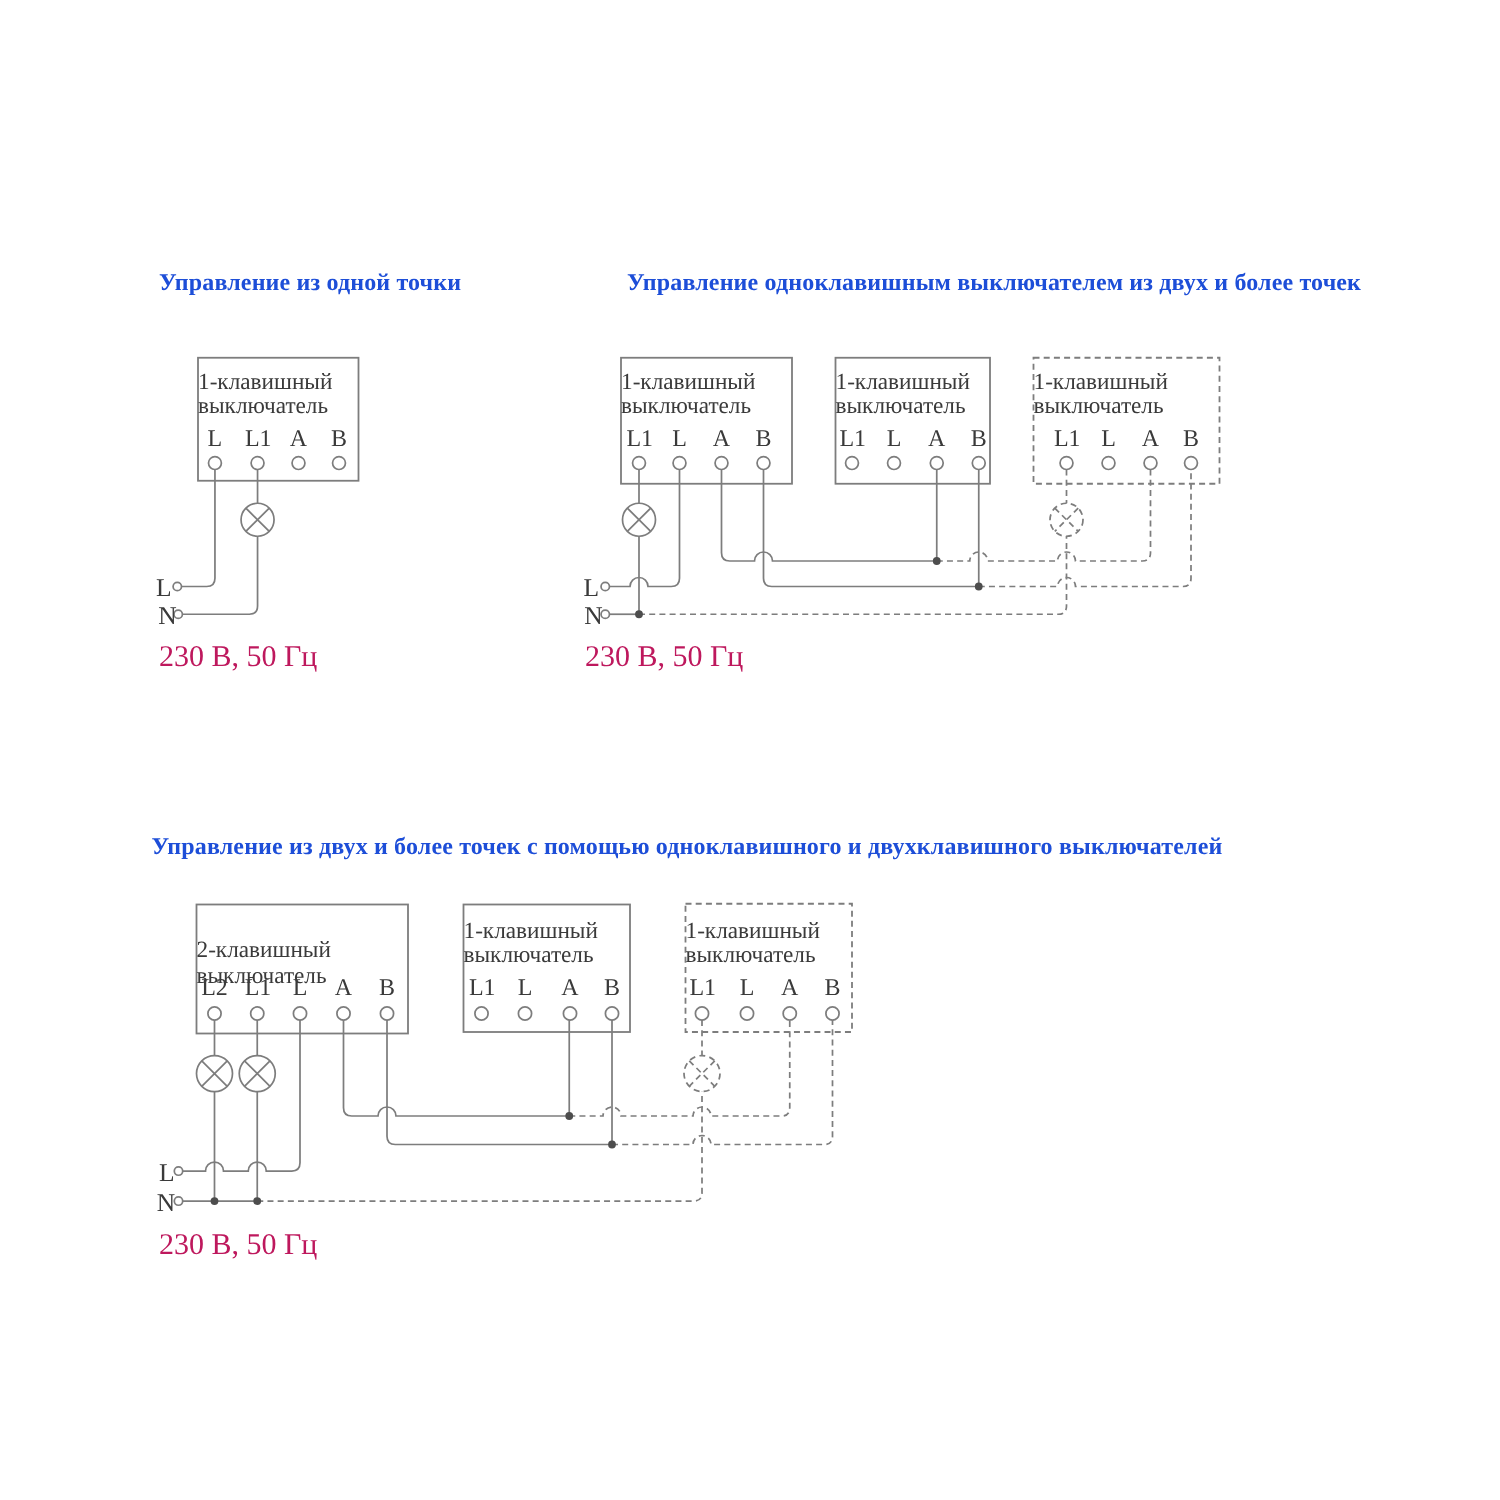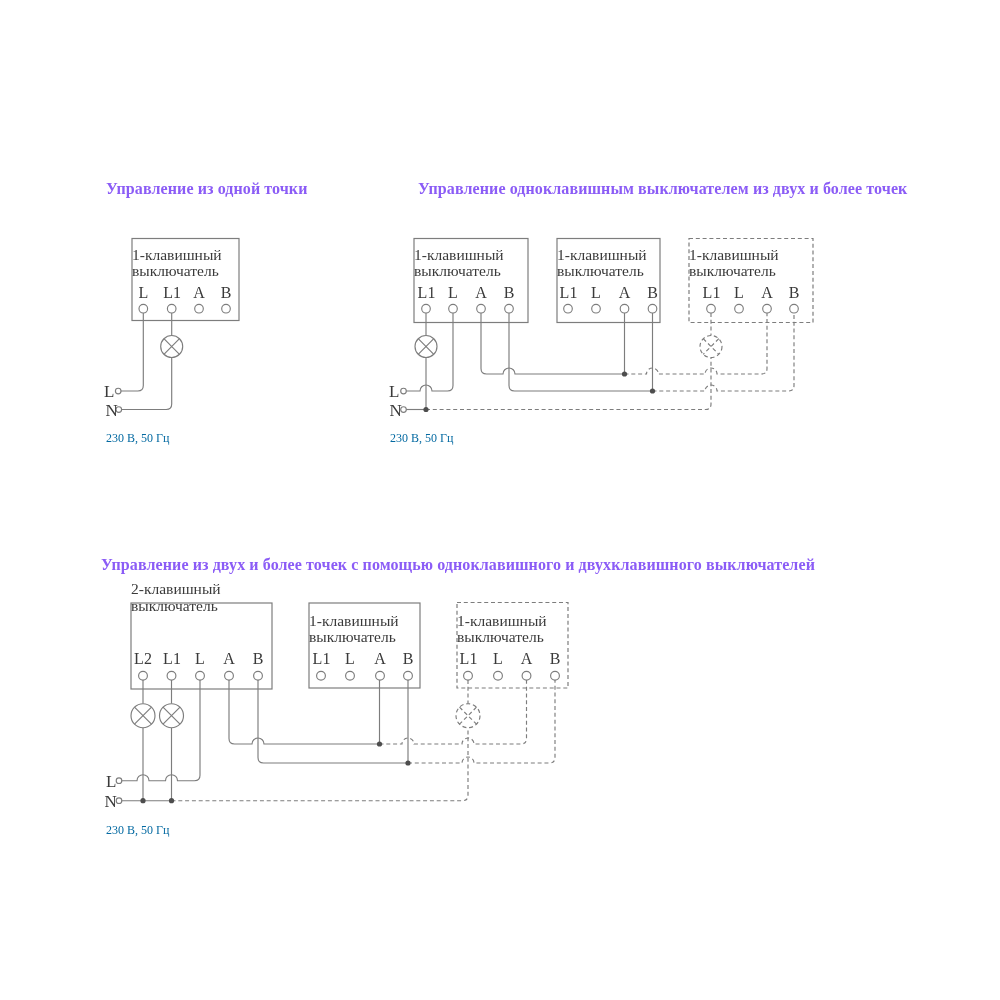--- a/index.html
+++ b/index.html
@@ -1,24 +1,24 @@
 <!DOCTYPE html>
 <html><head>
 <meta charset="utf-8">
 <style>
   html,body{margin:0;padding:0;background:#ffffff;}
   #page{position:relative;width:1000px;height:1000px;background:#ffffff;overflow:hidden;
         font-family:"Liberation Serif","DejaVu Serif",serif;color:#333333;}
   #wires{position:absolute;left:0;top:0;}
   .abs{position:absolute;white-space:nowrap;}
-  .title{font-size:16px;font-weight:bold;color:#8b5cf6;letter-spacing:.1px;}
+  .title{font-size:16px;font-weight:bold;color:#1d4ed8;letter-spacing:.1px;}
   .swlabel{position:absolute;text-align:left;font-size:15.5px;line-height:16.5px;color:#3a3a3a;}
   .term{position:absolute;transform:translateX(-50%);font-size:16px;line-height:14px;color:#3a3a3a;}
   .lnlab{font-size:17px;line-height:17px;color:#3a3a3a;}
-  .volt{font-size:12px;line-height:17px;color:#0369a1;}
+  .volt{font-size:20px;line-height:17px;color:#be185d;}
   .note{position:absolute;white-space:normal;font-size:15px;line-height:17.5px;color:#3c3c3c;}
   
   .st{stroke:#7d7d7d;stroke-width:1.15;fill:none;}
   .stD{stroke:#7d7d7d;stroke-width:1.15;fill:none;stroke-dasharray:4 2.8;}
   .box{stroke:#7d7d7d;stroke-width:1.2;fill:none;}
   .boxD{stroke:#7d7d7d;stroke-width:1.2;fill:none;stroke-dasharray:4 2.8;}
   .tc{stroke:#7d7d7d;stroke-width:1.15;fill:#ffffff;}
   .dot{fill:#4d4d4d;stroke:none;}
 </style>
 </head>
@@ -167,21 +167,21 @@
   </div>
   <div class="swlabel" style="left:557px;top:246.5px;width:103px;">
     <div>1-клавишный</div>
     <div>выключатель</div>
   </div>
   <div class="swlabel" style="left:689px;top:246.5px;width:124px;">
     <div>1-клавишный</div>
     <div>выключатель</div>
   </div>
 
-  <div class="swlabel" style="left:131px;top:581px;width:154px;">
+  <div class="swlabel" style="left:131px;top:626px;width:154px;">
     <div>2-клавишный</div>
     <div>выключатель</div>
   </div>
   <div class="swlabel" style="left:309px;top:612.5px;width:111px;">
     <div>1-клавишный</div>
     <div>выключатель</div>
   </div>
   <div class="swlabel" style="left:457px;top:612.5px;width:111px;">
     <div>1-клавишный</div>
     <div>выключатель</div>

